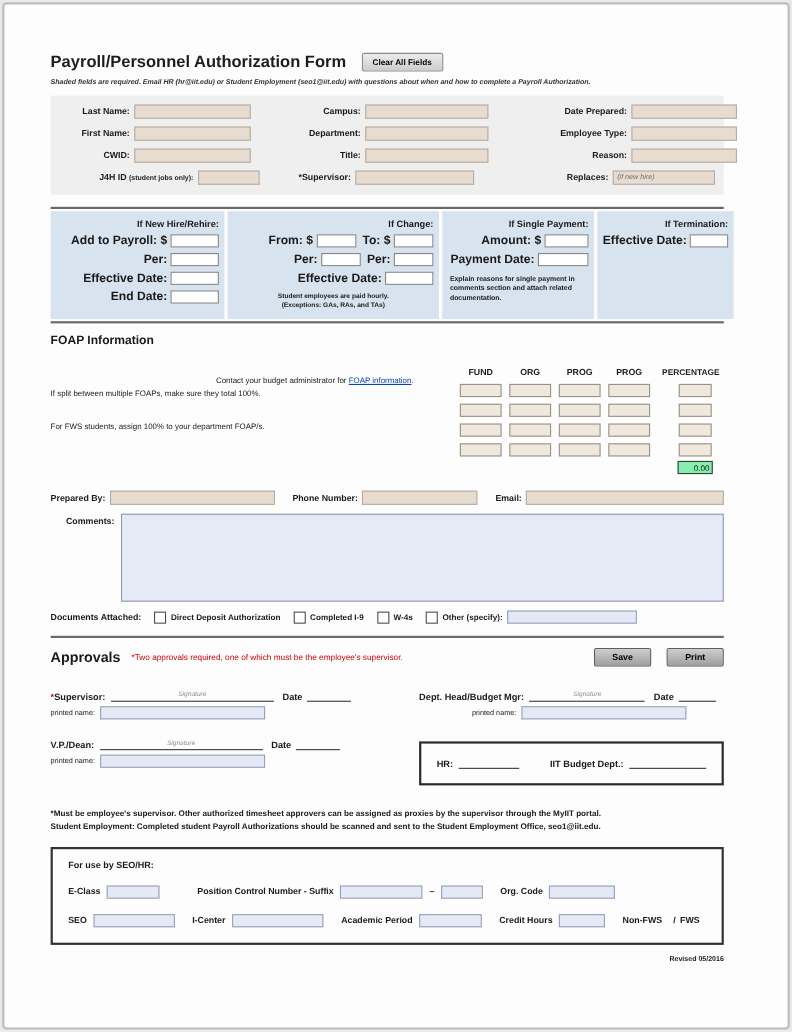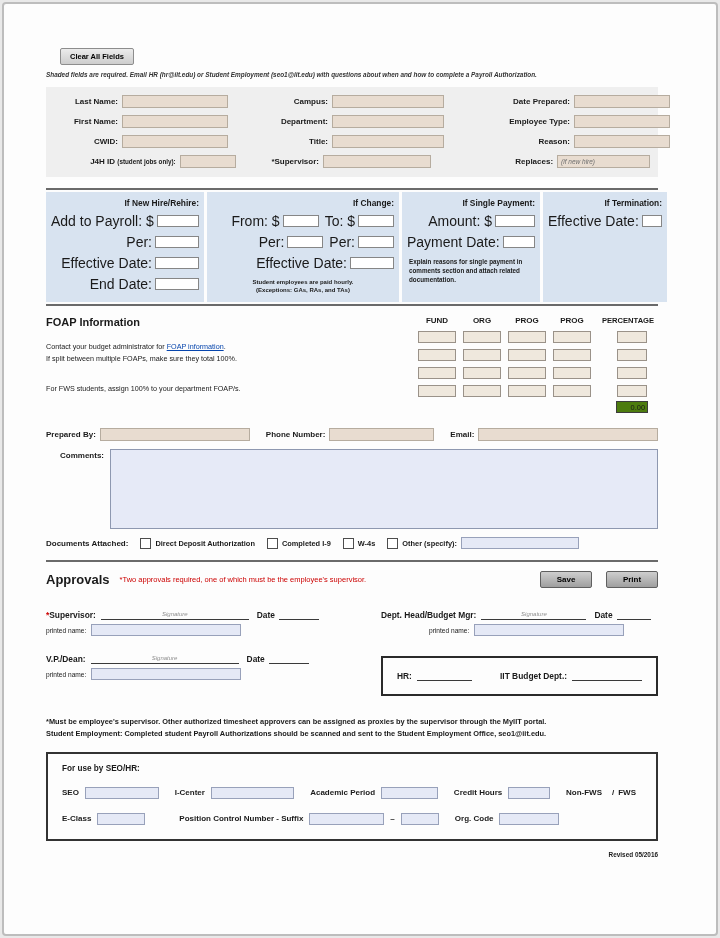--- a/index.html
+++ b/index.html
@@ -34,42 +34,42 @@
   .replaces-f { font-size:6.5px; font-style:italic; color:#6f6f6f; line-height:12px; padding-left:3px; }
   .rs-lbl { text-align:right; font-size:8px; font-weight:bold; white-space:nowrap; margin-right:4px; }
 
   .rule { border-top:2px solid #6a6a6a; margin-top:11px; }
 
   
   .blue-grid { display:grid; grid-template-columns:158px 192px 138px 124px; column-gap:3px; margin-top:2px; }
   .bcol { background:#d8e3f0; padding:6px 5px 8px; }
   .bhead { text-align:right; font-size:8.4px; font-weight:bold; margin-bottom:3px; }
   .brow { display:flex; align-items:center; justify-content:flex-end; margin-top:5px; }
-  .blbl { font-size:14px; font-weight:normal; white-space:nowrap; margin-right:3px; }
+  .blbl { font-size:11px; font-weight:bold; white-space:nowrap; margin-right:3px; }
   .w44{width:44px;} .w36{width:36px;} .w40{width:40px;} .w46{width:46px;}
   .ml6{margin-left:6px;}
   .bnote { font-size:6px; text-align:center; margin-top:7px; line-height:1.35; font-weight:bold; }
   .bnote3 { font-size:6.3px; text-align:left; margin-top:8px; line-height:1.4; font-weight:bold; padding:0 2px; }
 
   
   .foap { display:flex; margin-top:10px; }
   .foap-left { width:330px; }
   .foap-title { font-size:11px; font-weight:bold; }
   .fp { font-size:7.2px; margin-top:3px; }
-  .fp1 { margin-top:14px; }
+  .fp1 { margin-top:25px;text-align:right; }
   .mt10 { margin-top:21px; }
   .link { color:#0645ad; text-decoration:underline; cursor:pointer; }
-  .foap-right { margin-left:auto; width:240px; }
+  .foap-right { margin-left:auto; width:240px;margin-top:30px; }
   .frow { display:flex; align-items:center; margin-top:6px; }
   .fh { width:38px; margin-right:7px; text-align:center; font-size:8px; font-weight:bold; }
   .ph { flex:1; text-align:center; font-size:7.6px; font-weight:bold; margin-right:0; width:auto; }
   .ffield { width:38px; height:12px; background:#efe8dd; border:1px solid #9a9289; margin-right:7px; }
   .pfield { width:30px; height:12px; background:#efe8dd; border:1px solid #9a9289; margin-left:auto; margin-right:11px; }
   .frow.total { justify-content:flex-end; margin-top:4px; }
-  .totbox { width:32px; height:12px; background:#4d7c0f; border:1px solid #3c3c3c; font-size:7.4px; line-height:11px; text-align:right; padding-right:2px; margin-right:10px; }
+  .totbox { width:32px; height:12px; background:#86efac; border:1px solid #3c3c3c; font-size:7.4px; line-height:11px; text-align:right; padding-right:2px; margin-right:10px; }
 
   
   .prep { display:flex; align-items:center; margin-top:15px; }
   .plbl { font-size:8px; font-weight:bold; margin-right:4px; white-space:nowrap; }
   .ml16 { margin-left:16px; }
   .w150{width:150px;} .w105{width:105px;} .fgrow{flex:1;}
   .cmt { display:flex; margin-top:8px; }
   .clbl { font-size:8px; font-weight:bold; margin:2px 6px 0 14px; white-space:nowrap; }
   .cbox { flex:1; height:80px; background:#e6eaf7; border:1px solid #8e98b0; }
   .docs { display:flex; align-items:center; margin-top:8px; }
@@ -112,20 +112,21 @@
   .w78{width:78px;} .w88{width:88px;} .w60{width:60px;} .w44l{width:44px;} .w48{width:48px;} .w75{width:75px;} .w38l{width:38px;}
   .revised { text-align:right; font-size:6.4px; font-weight:bold; margin-top:10px; }
 </style>
 </head>
 <body>
 
 <div class="page">
 <div class="content">
 
   <div class="hdr">
+    <span class="title">Payroll/Personnel Authorization Form</span>
     <button class="btn-clear">Clear All Fields</button>
   </div>
   <div class="instr">Shaded fields are required. Email HR (hr@iit.edu) or Student Employment (seo1@iit.edu) with questions about when and how to complete a Payroll Authorization.</div>
 
   <div class="info-panel">
     <div class="info-grid">
       <span class="lbl">Last Name:</span>
       <div class="fld"></div>
       <span class="lbl">Campus:</span>
       <div class="fld"></div>
@@ -367,41 +368,41 @@
     </div>
   </div>
 
   <div class="footnote">
     <div>*Must be employee's supervisor. Other authorized timesheet approvers can be assigned as proxies by the supervisor through the MyIIT portal.</div>
     <div>Student Employment: Completed student Payroll Authorizations should be scanned and sent to the Student Employment Office, seo1@iit.edu.</div>
   </div>
 
   <div class="seo-box">
     <div class="seo-title">For use by SEO/HR:</div>
+    <div class="seo-row">
+      <span class="sl">E-Class</span>
+      <div class="lav w48"></div>
+      <span class="sl" style="margin-left:34px;">Position Control Number - Suffix</span>
+      <div class="lav w75"></div>
+      <span class="sl" style="margin:0 6px;">–</span>
+      <div class="lav w38l"></div>
+      <span class="sl gap">Org. Code</span>
+      <div class="lav w60"></div>
+    </div>
     <div class="seo-row">
       <span class="sl">SEO</span>
       <div class="lav w78"></div>
       <span class="sl gap">I-Center</span>
       <div class="lav w88"></div>
       <span class="sl gap">Academic Period</span>
       <div class="lav w60"></div>
       <span class="sl gap">Credit Hours</span>
       <div class="lav w44l"></div>
       <span class="sl gap">Non-FWS</span>
       <span class="sl" style="margin:0 4px;">/</span>
       <span class="sl">FWS</span>
     </div>
-    <div class="seo-row">
-      <span class="sl">E-Class</span>
-      <div class="lav w48"></div>
-      <span class="sl" style="margin-left:34px;">Position Control Number - Suffix</span>
-      <div class="lav w75"></div>
-      <span class="sl" style="margin:0 6px;">–</span>
-      <div class="lav w38l"></div>
-      <span class="sl gap">Org. Code</span>
-      <div class="lav w60"></div>
-    </div>
   </div>
 
   <div class="revised">Revised 05/2016</div>
 
 </div>
 </div>
 
 </body></html>

